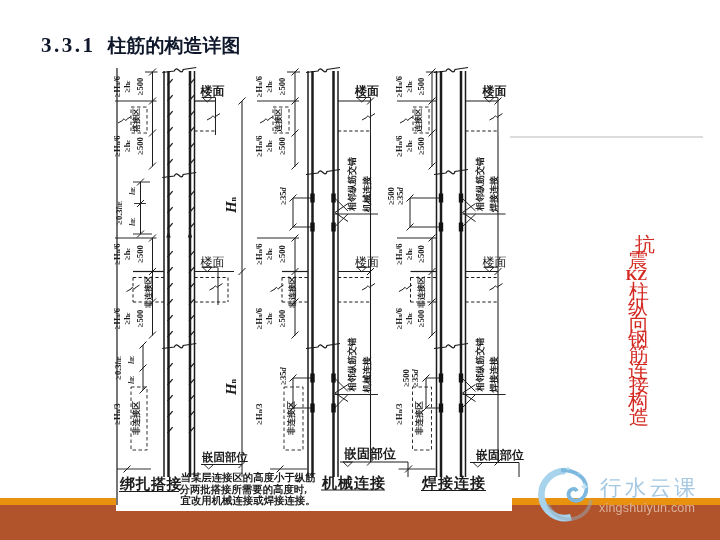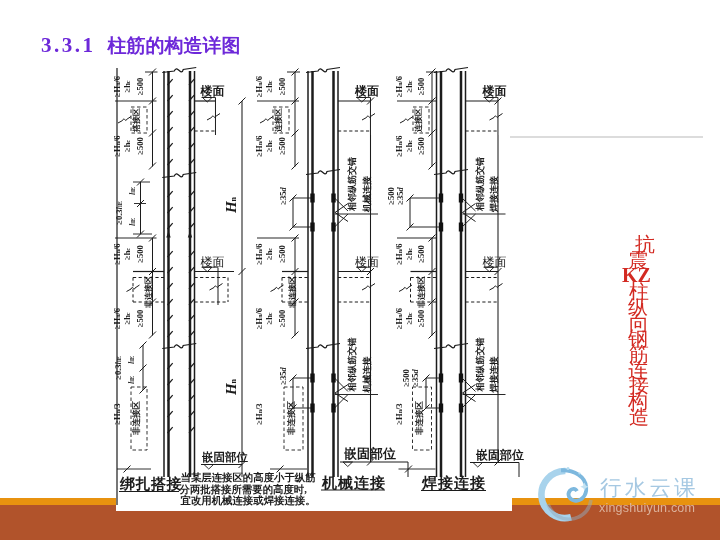--- a/index.html
+++ b/index.html
@@ -1,19 +1,19 @@
 <!DOCTYPE html>
 <html><head><meta charset="utf-8">
 <style>
 html,body{margin:0;padding:0;width:720px;height:540px;overflow:hidden;background:#ffffff;font-family:"Liberation Sans",sans-serif}
 .abs{position:absolute}
 </style></head>
 <body>
 
-<div class="abs" style="left:41px;top:33px;font-size:21px;color:#6d28d9;font-family:'Liberation Serif',serif"><span style="font-weight:bold;letter-spacing:2.5px">3.3.1</span><span style="font-family:'Liberation Sans',sans-serif;font-weight:bold;font-size:19px;letter-spacing:0px;margin-left:12px">柱筋的构造详图</span></div>
+<div class="abs" style="left:41px;top:33px;font-size:21px;color:#0f172a;font-family:'Liberation Serif',serif"><span style="font-weight:bold;letter-spacing:2.5px">3.3.1</span><span style="font-family:'Liberation Sans',sans-serif;font-weight:bold;font-size:19px;letter-spacing:0px;margin-left:12px">柱筋的构造详图</span></div>
 
 <div class="abs" style="left:0;top:497.5px;width:720px;height:7px;background:#e8920f"></div>
 
 <div class="abs" style="left:0;top:504.5px;width:720px;height:35.5px;background:#b1532b"></div>
 
 <div class="abs" style="left:116px;top:60px;width:396px;height:451px;background:#ffffff"></div>
 
 <div class="abs" style="left:510px;top:136px;width:193px;height:1.5px;background:#dcdcdc"></div>
 <svg width="720" height="540" viewBox="0 0 720 540" style="position:absolute;left:0;top:0">
 <g>
@@ -551,21 +551,21 @@
 
 <g>
       <text x="422" y="488" font-family="Liberation Serif" font-size="15" font-weight="bold" fill="#1c1c1c" letter-spacing="1">焊接连接</text>
       <line x1="421" y1="490.5" x2="486" y2="490.5" stroke="#1c1c1c" stroke-width="1.2"></line>
     </g>
   </svg>
 
 <div style="position:absolute;left:619px;top:237px;width:40px;height:200px;font-family:'Liberation Serif',serif;font-size:20px;color:#d32a22;line-height:15.7px;text-align:center">
 <div style="margin-left:12px">抗</div>
     <div style="margin-left:-2px">震</div>
-    <div style="margin-left:-5px;font-size:20px;font-weight:bold">KZ</div>
+    <div style="margin-left:-5px;font-size:15px;font-weight:bold">KZ</div>
     <div>柱</div>
     <div style="margin-left:-2px">纵</div>
     <div>向</div>
     <div style="margin-left:-2px">钢</div>
     <div>筋</div>
     <div style="margin-left:-2px">连</div>
     <div>接</div>
     <div style="margin-left:-2px">构</div>
     <div>造</div>
 </div>

